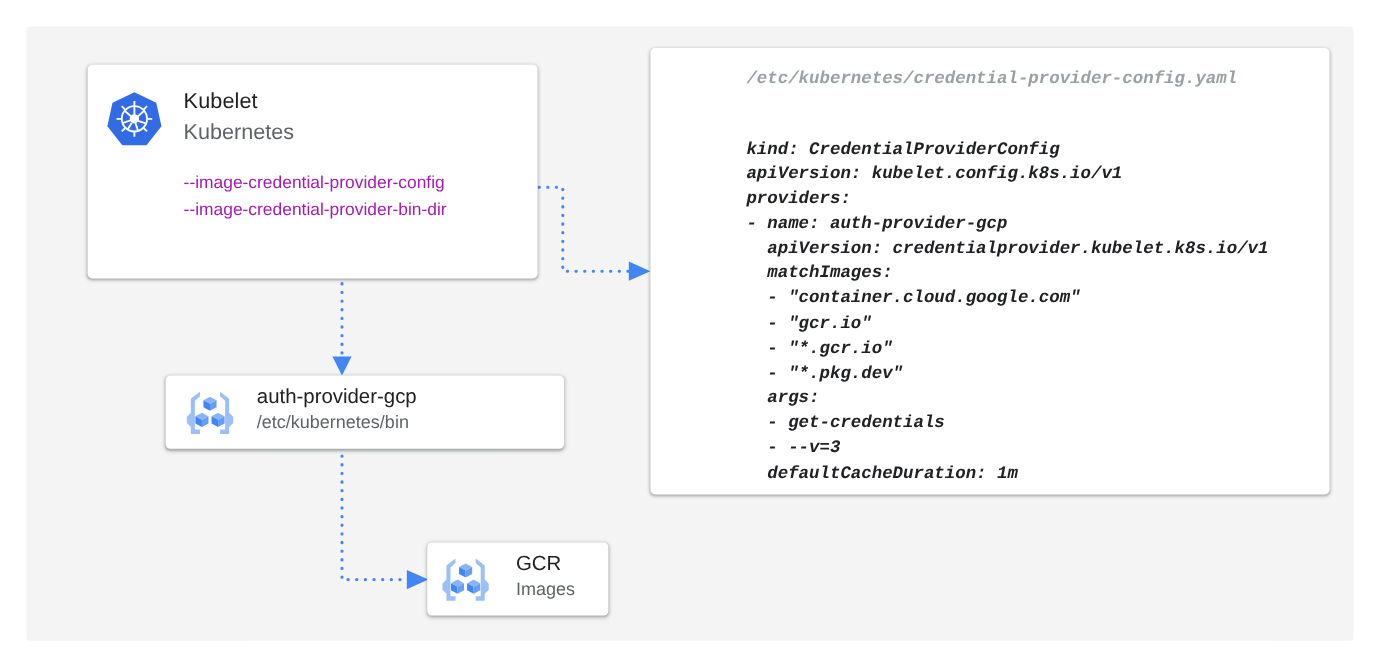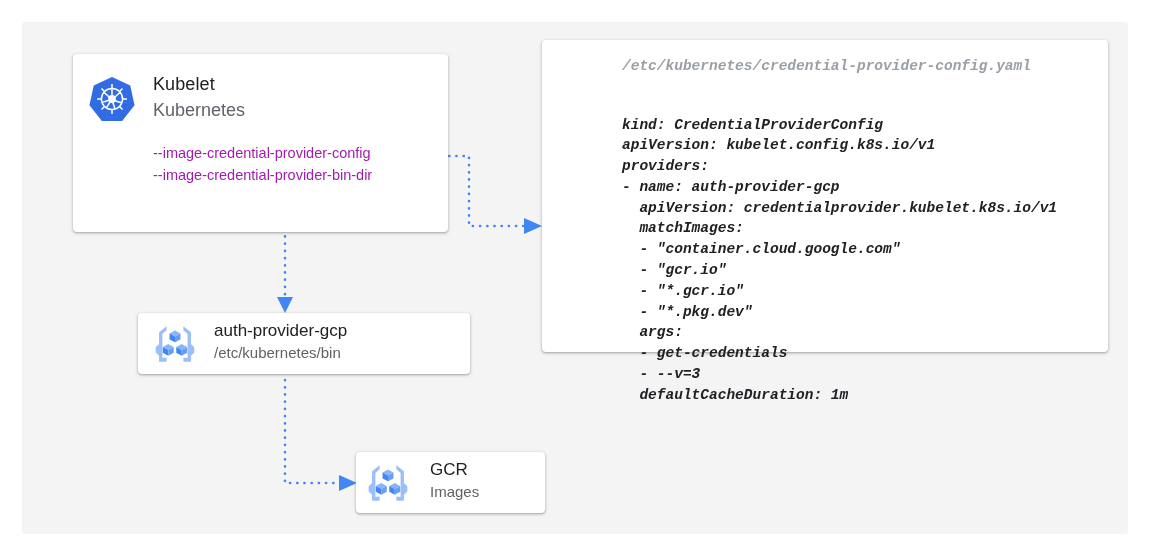--- a/index.html
+++ b/index.html
@@ -98,21 +98,20 @@
     font-size: 15px;
     color: #5f6368;
   }
 
   
   #gcr-card {
     left: 356px;
     top: 452px;
     width: 151px;
     height: 61px;
-    padding-left: 38px;
   }
   #gcr-icon {
     position: absolute;
     left: 11px;
     top: 10px;
     width: 42px;
     height: 42px;
   }
   #gcr-title {
     position: absolute;
@@ -127,21 +126,21 @@
     top: 31px;
     font-size: 15px;
     color: #5f6368;
   }
 
   
   #yaml-card {
     left: 542px;
     top: 40px;
     width: 566px;
-    height: 312px;
+    height: 372px;
   }
   #yaml-path {
     position: absolute;
     left: 80px;
     top: 18px;
     font-family: "Liberation Mono", "DejaVu Sans Mono", monospace;
     font-size: 14.5px;
     font-style: italic;
     font-weight: bold;
     color: #9aa0a6;

